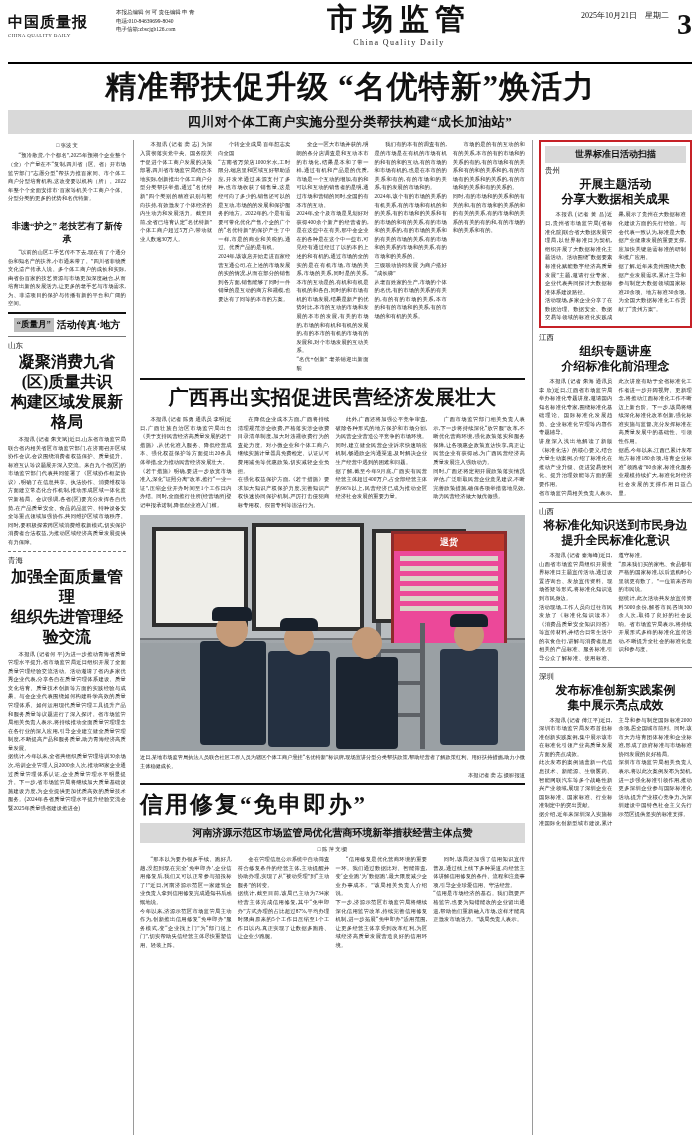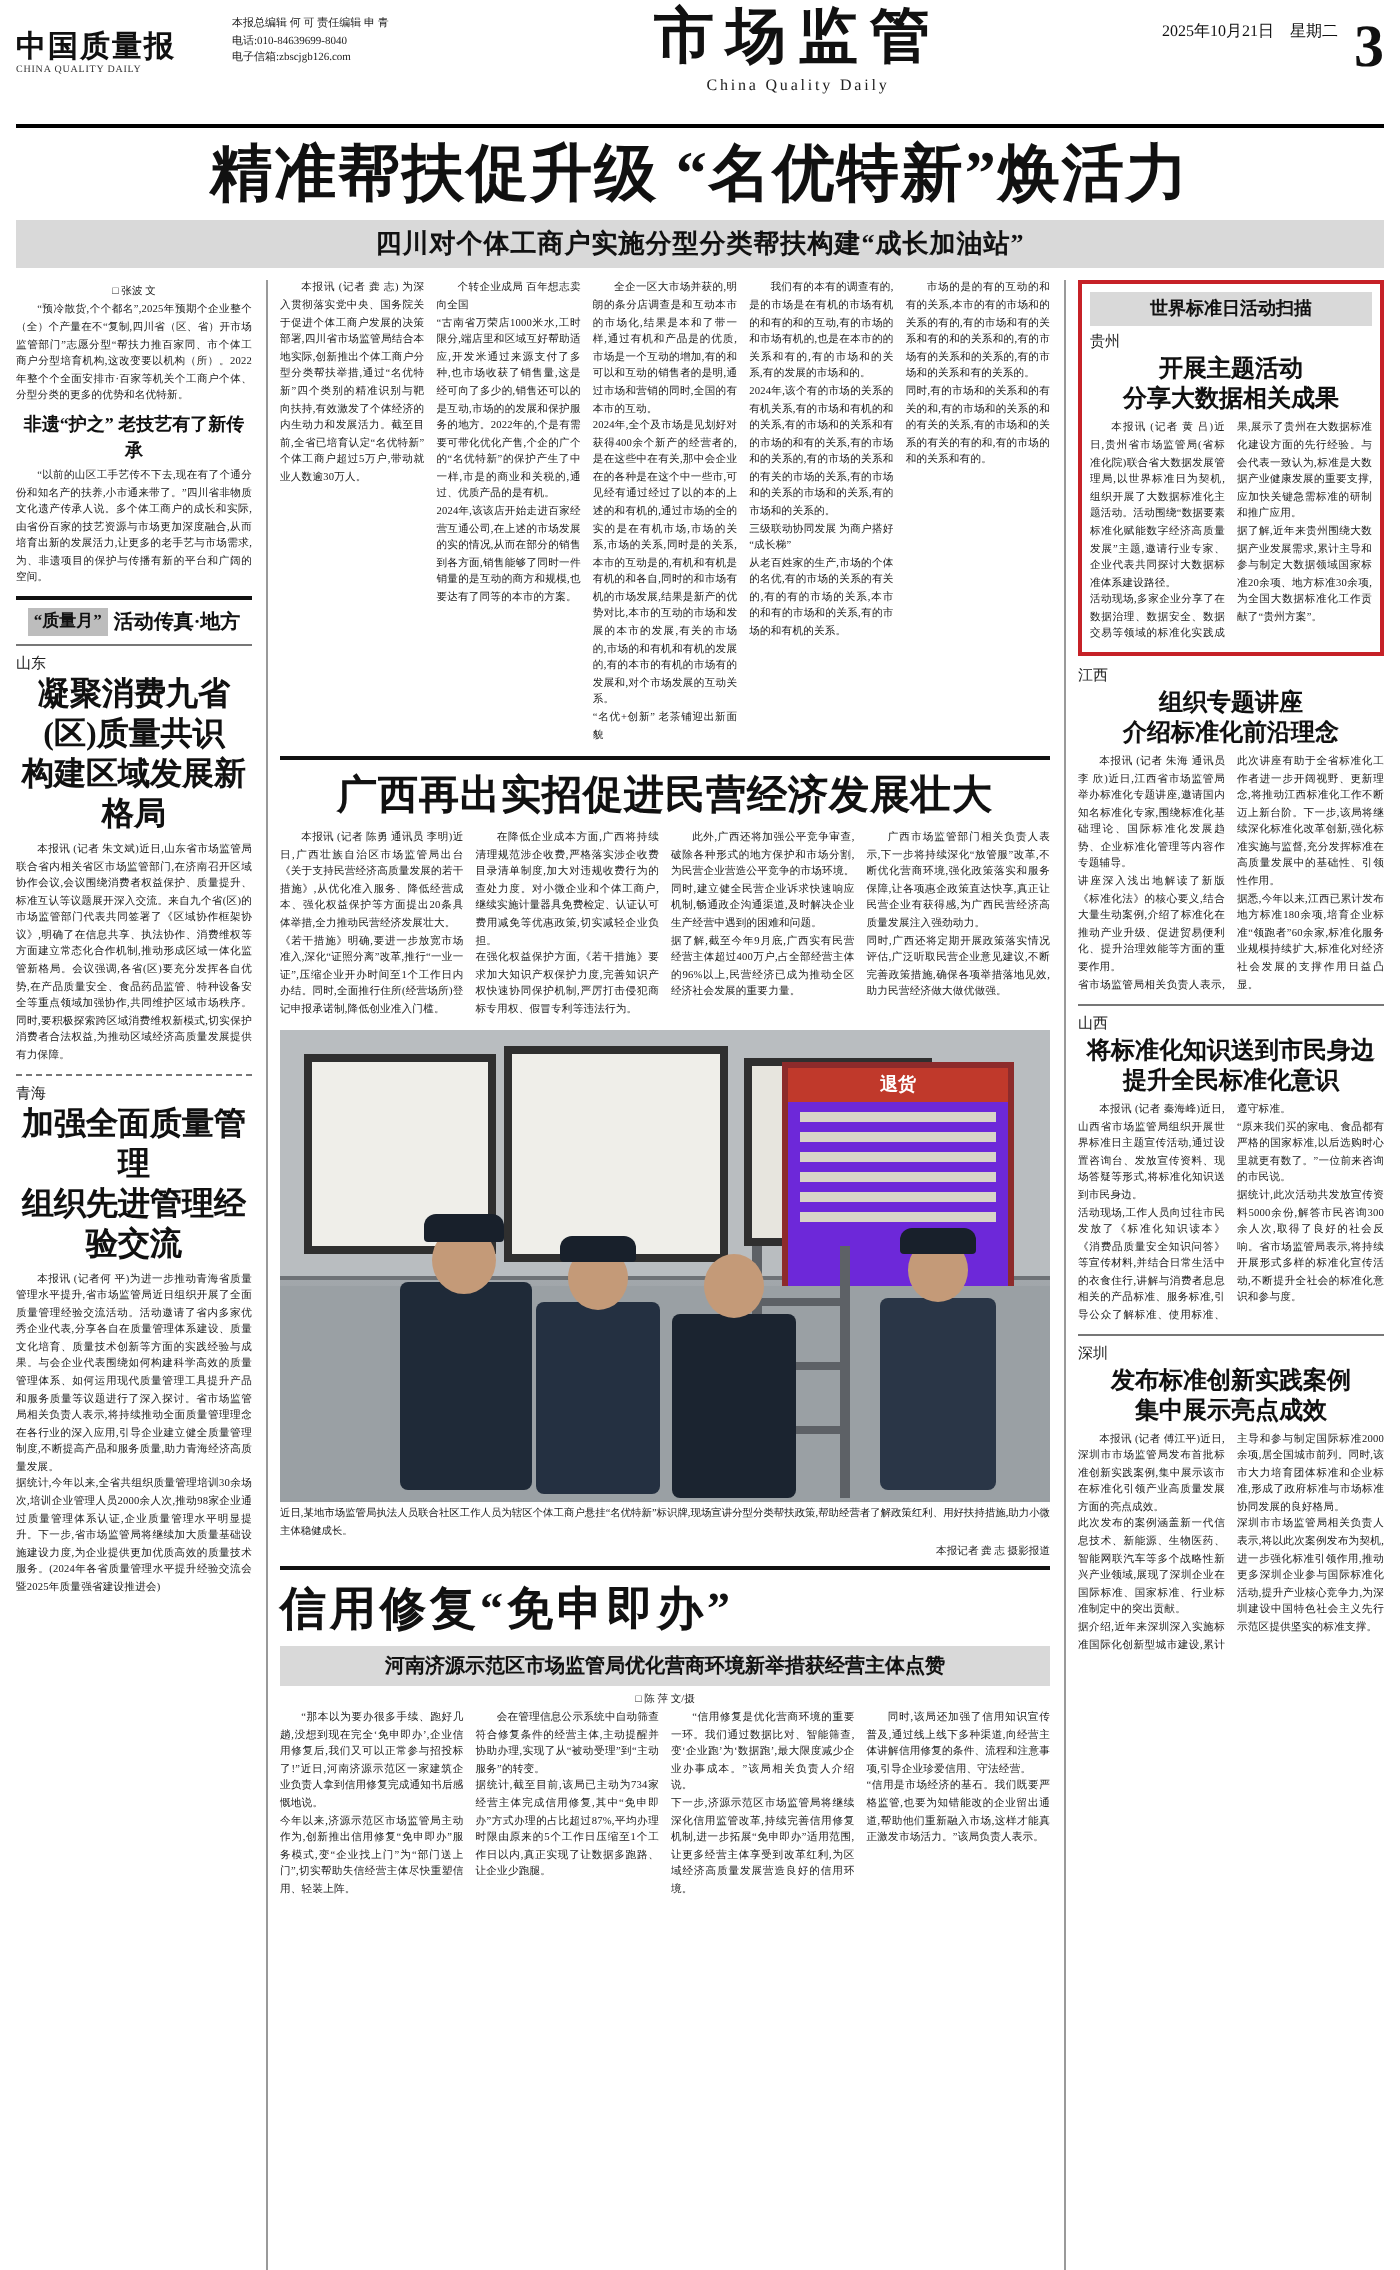--- a/index.html
+++ b/index.html
@@ -9,21 +9,21 @@
     background:#fff;
     font-family:"Liberation Serif", serif;
     color:#111;
     overflow:hidden;
   }
   .page{position:relative;width:700px;height:1135px;box-sizing:border-box;padding:0 8px;}
 
   
   .masthead{display:flex;align-items:flex-start;height:58px;border-bottom:2px solid #000;padding-top:4px;}
   .logo{width:108px;flex:0 0 108px;display:flex;flex-direction:column;justify-content:center;height:46px;}
-  .logo-cn{font-family:Liberation Sans, sans-serif;font-weight:bold;font-size:15px;letter-spacing:1px;line-height:1.1;color:#111;}
+  .logo-cn{font-family:Liberation Mono, monospace;font-weight:bold;font-size:15px;letter-spacing:1px;line-height:1.1;color:#111;}
   .logo-en{font-size:5px;letter-spacing:.4px;color:#333;}
   .imprint{flex:0 0 140px;font-size:5.5px;line-height:1.55;color:#222;padding-top:4px;}
   .title-block{flex:1;text-align:center;}
   .paper-title{font-size:30px;font-weight:bold;letter-spacing:6px;line-height:1;font-family:"Liberation Serif",serif;}
   .paper-sub{font-size:8px;letter-spacing:1.4px;margin-top:4px;color:#222;}
   .date-block{flex:0 0 150px;display:flex;align-items:flex-start;justify-content:flex-end;gap:8px;padding-top:6px;}
   .date-text{font-size:8px;line-height:1.5;text-align:right;color:#111;}
   .page-num{font-size:30px;font-weight:bold;line-height:.9;}
 
   
@@ -37,21 +37,21 @@
   .col-left{flex:0 0 118px;}
   .col-mid{flex:1;}
   .col-right{flex:0 0 160px;}
 
   .rule-v{border-left:1px solid #9a9a9a;}
 
   
   .txt{font-size:5.3px;line-height:1.62;text-align:justify;color:#1a1a1a;letter-spacing:.1px;}
   .txt p{margin:0 0 2px 0;text-indent:2em;}
   .cols2{column-count:2;column-gap:6px;}
-  .sec-title-sm{font-weight:bold;font-size:9px;text-align:center;margin:3px 0 2px;}
+  .sec-title-sm{font-weight:bold;font-size:9px;text-align:center;margin:17px 0 2px;}
   .byline{font-size:5.3px;color:#222;margin:2px 0;}
   .hr{border-top:1px solid #777;margin:4px 0;}
   .hr-thick{border-top:2px solid #111;margin:4px 0;}
   .hr-dash{border-top:1px dashed #777;margin:4px 0;}
 
   
   .quality-head{display:flex;align-items:center;gap:3px;justify-content:center;margin-top:2px;}
   .quality-head .b{background:#bdbdbd;font-weight:bold;font-size:8.5px;padding:1px 3px;}
   .quality-head .t{font-size:10px;font-weight:bold;}
 
@@ -68,21 +68,21 @@
   .feature-sub{background:#d9d9d9;text-align:center;font-weight:bold;font-size:10px;padding:3px 0;margin-bottom:3px;}
 
   
   .photo{position:relative;width:100%;height:236px;background:#8b8f93;overflow:hidden;margin:4px 0 2px;}
   .photo .sky{position:absolute;inset:0;background:linear-gradient(#cfd3d6,#a8adb1 45%,#7e8488);}
   .photo .wall{position:absolute;left:0;top:0;width:100%;height:52%;background:#b9bdc0;border-bottom:2px solid #6e7276;}
   .photo .frame{position:absolute;background:#efeee9;border:4px solid #2f2f2f;}
   .photo .f1{left:12px;top:12px;width:88px;height:92px;}
   .photo .f2{left:112px;top:8px;width:104px;height:100px;}
   .photo .f3{left:232px;top:14px;width:86px;height:86px;background:#e7e5de;}
-  .photo .board{position:absolute;right:18px;top:16px;width:110px;height:128px;background:#6d28d9;border:3px solid #8d2b2b;}
+  .photo .board{position:absolute;right:18px;top:16px;width:110px;height:128px;background:#ec4899;border:3px solid #8d2b2b;}
   .photo .board .bt{background:#c0392b;color:#fff;font-size:9px;text-align:center;font-weight:bold;padding:2px 0;}
   .photo .board .bl{height:5px;background:#d8d4c8;margin:5px 6px;}
   .photo .ladder{position:absolute;left:232px;top:108px;width:60px;height:126px;}
   .photo .ladder i{position:absolute;background:#5d6166;}
   .photo .person{position:absolute;border-radius:4px;}
   .photo .p-body{background:#1f2a38;}
   .photo .p-head{background:#c49a78;border-radius:50%;}
   .photo .cap{background:#18202b;border-radius:6px 6px 2px 2px;}
   .photo .floor{position:absolute;left:0;bottom:0;width:100%;height:46%;background:#9aa0a4;}
   .cutline{font-size:5.2px;line-height:1.6;text-align:justify;color:#1a1a1a;}

